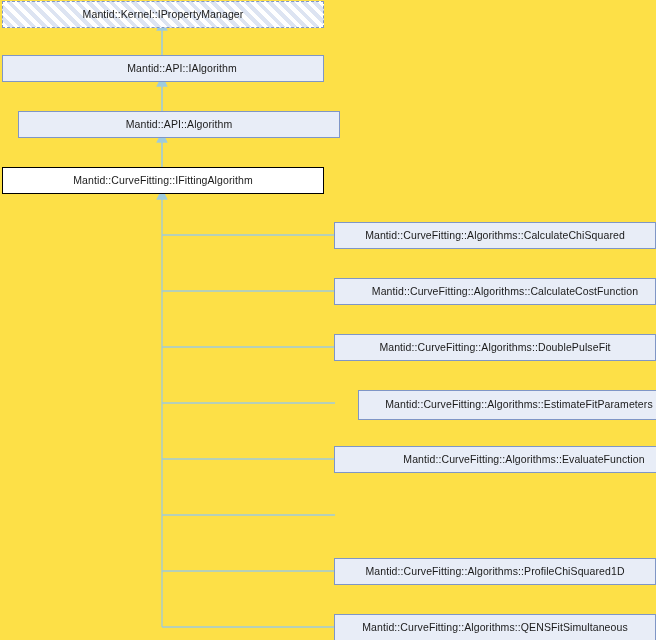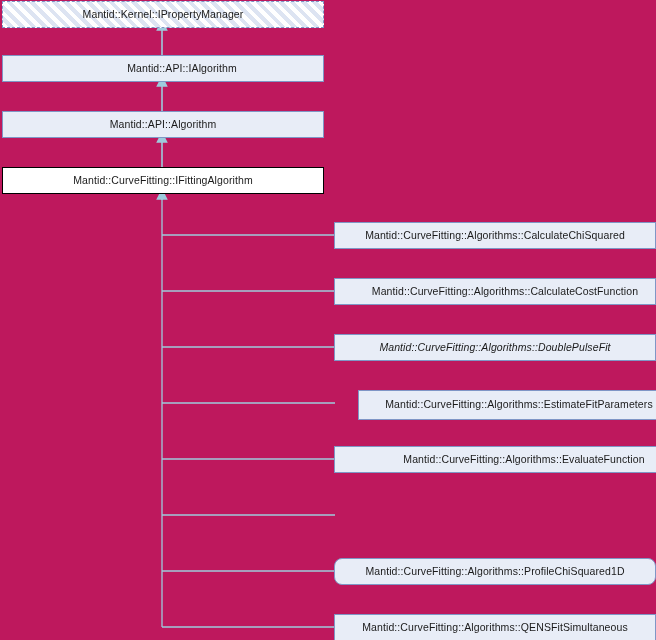--- a/index.html
+++ b/index.html
@@ -9,21 +9,21 @@
   }
   body {
     font-family: "Liberation Sans", sans-serif;
   }
 
   #diagram {
     position: relative;
     width: 656px;
     height: 640px;
     overflow: hidden;
-    background: #be185d;
+    background: #fde047;
   }
 
   
   #connectors {
     position: absolute;
     left: 0;
     top: 0;
     width: 656px;
     height: 640px;
     pointer-events: none;
@@ -111,50 +111,50 @@
   </svg>
 
   <div class="node abstract" style="left:2px; top:1px; width:322px; height:27px;">
     <span class="label">Mantid::Kernel::IPropertyManager</span>
   </div>
 
   <div class="node ancestor" style="left:2px; top:55px; width:322px; height:27px;padding-left:38px;">
     <span class="label">Mantid::API::IAlgorithm</span>
   </div>
 
-  <div class="node ancestor" style="left:2px; top:111px; width:322px; height:27px;text-align:center;">
+  <div class="node ancestor" style="left:18px; top:111px; width:322px; height:27px;text-align:center;">
     <span class="label">Mantid::API::Algorithm</span>
   </div>
 
   <div class="node ancestor" style="left:334px; top:222px; width:322px; height:27px;">
     <span class="label">Mantid::CurveFitting::Algorithms::CalculateChiSquared</span>
   </div>
 
   <div class="node current" style="left:2px; top:167px; width:322px; height:27px;">
     <span class="label">Mantid::CurveFitting::IFittingAlgorithm</span>
   </div>
 
   <div class="node ancestor" style="left:334px; top:278px; width:322px; height:27px;padding-left:20px;">
     <span class="label">Mantid::CurveFitting::Algorithms::CalculateCostFunction</span>
   </div>
 
-  <div class="node ancestor" style="left:334px; top:334px; width:322px; height:27px;font-style:italic;">
+  <div class="node ancestor" style="left:334px; top:334px; width:322px; height:27px;">
     <span class="label">Mantid::CurveFitting::Algorithms::DoublePulseFit</span>
   </div>
 
   <div class="node ancestor" style="left:334px; top:390px; width:322px; height:30px;margin-left:24px;">
     <span class="label">Mantid::CurveFitting::Algorithms::EstimateFitParameters</span>
   </div>
 
   <div class="node ancestor" style="left:334px; top:446px; width:380px; height:27px;">
     <span class="label">Mantid::CurveFitting::Algorithms::EvaluateFunction</span>
   </div>
 
 
-  <div class="node ancestor" style="left:334px; top:558px; width:322px; height:27px;border-radius:8px;">
+  <div class="node ancestor" style="left:334px; top:558px; width:322px; height:27px;">
     <span class="label">Mantid::CurveFitting::Algorithms::ProfileChiSquared1D</span>
   </div>
 
   <div class="node ancestor" style="left:334px; top:614px; width:322px; height:27px;">
     <span class="label">Mantid::CurveFitting::Algorithms::QENSFitSimultaneous</span>
   </div>
 
 </div>
 
 </body></html>

